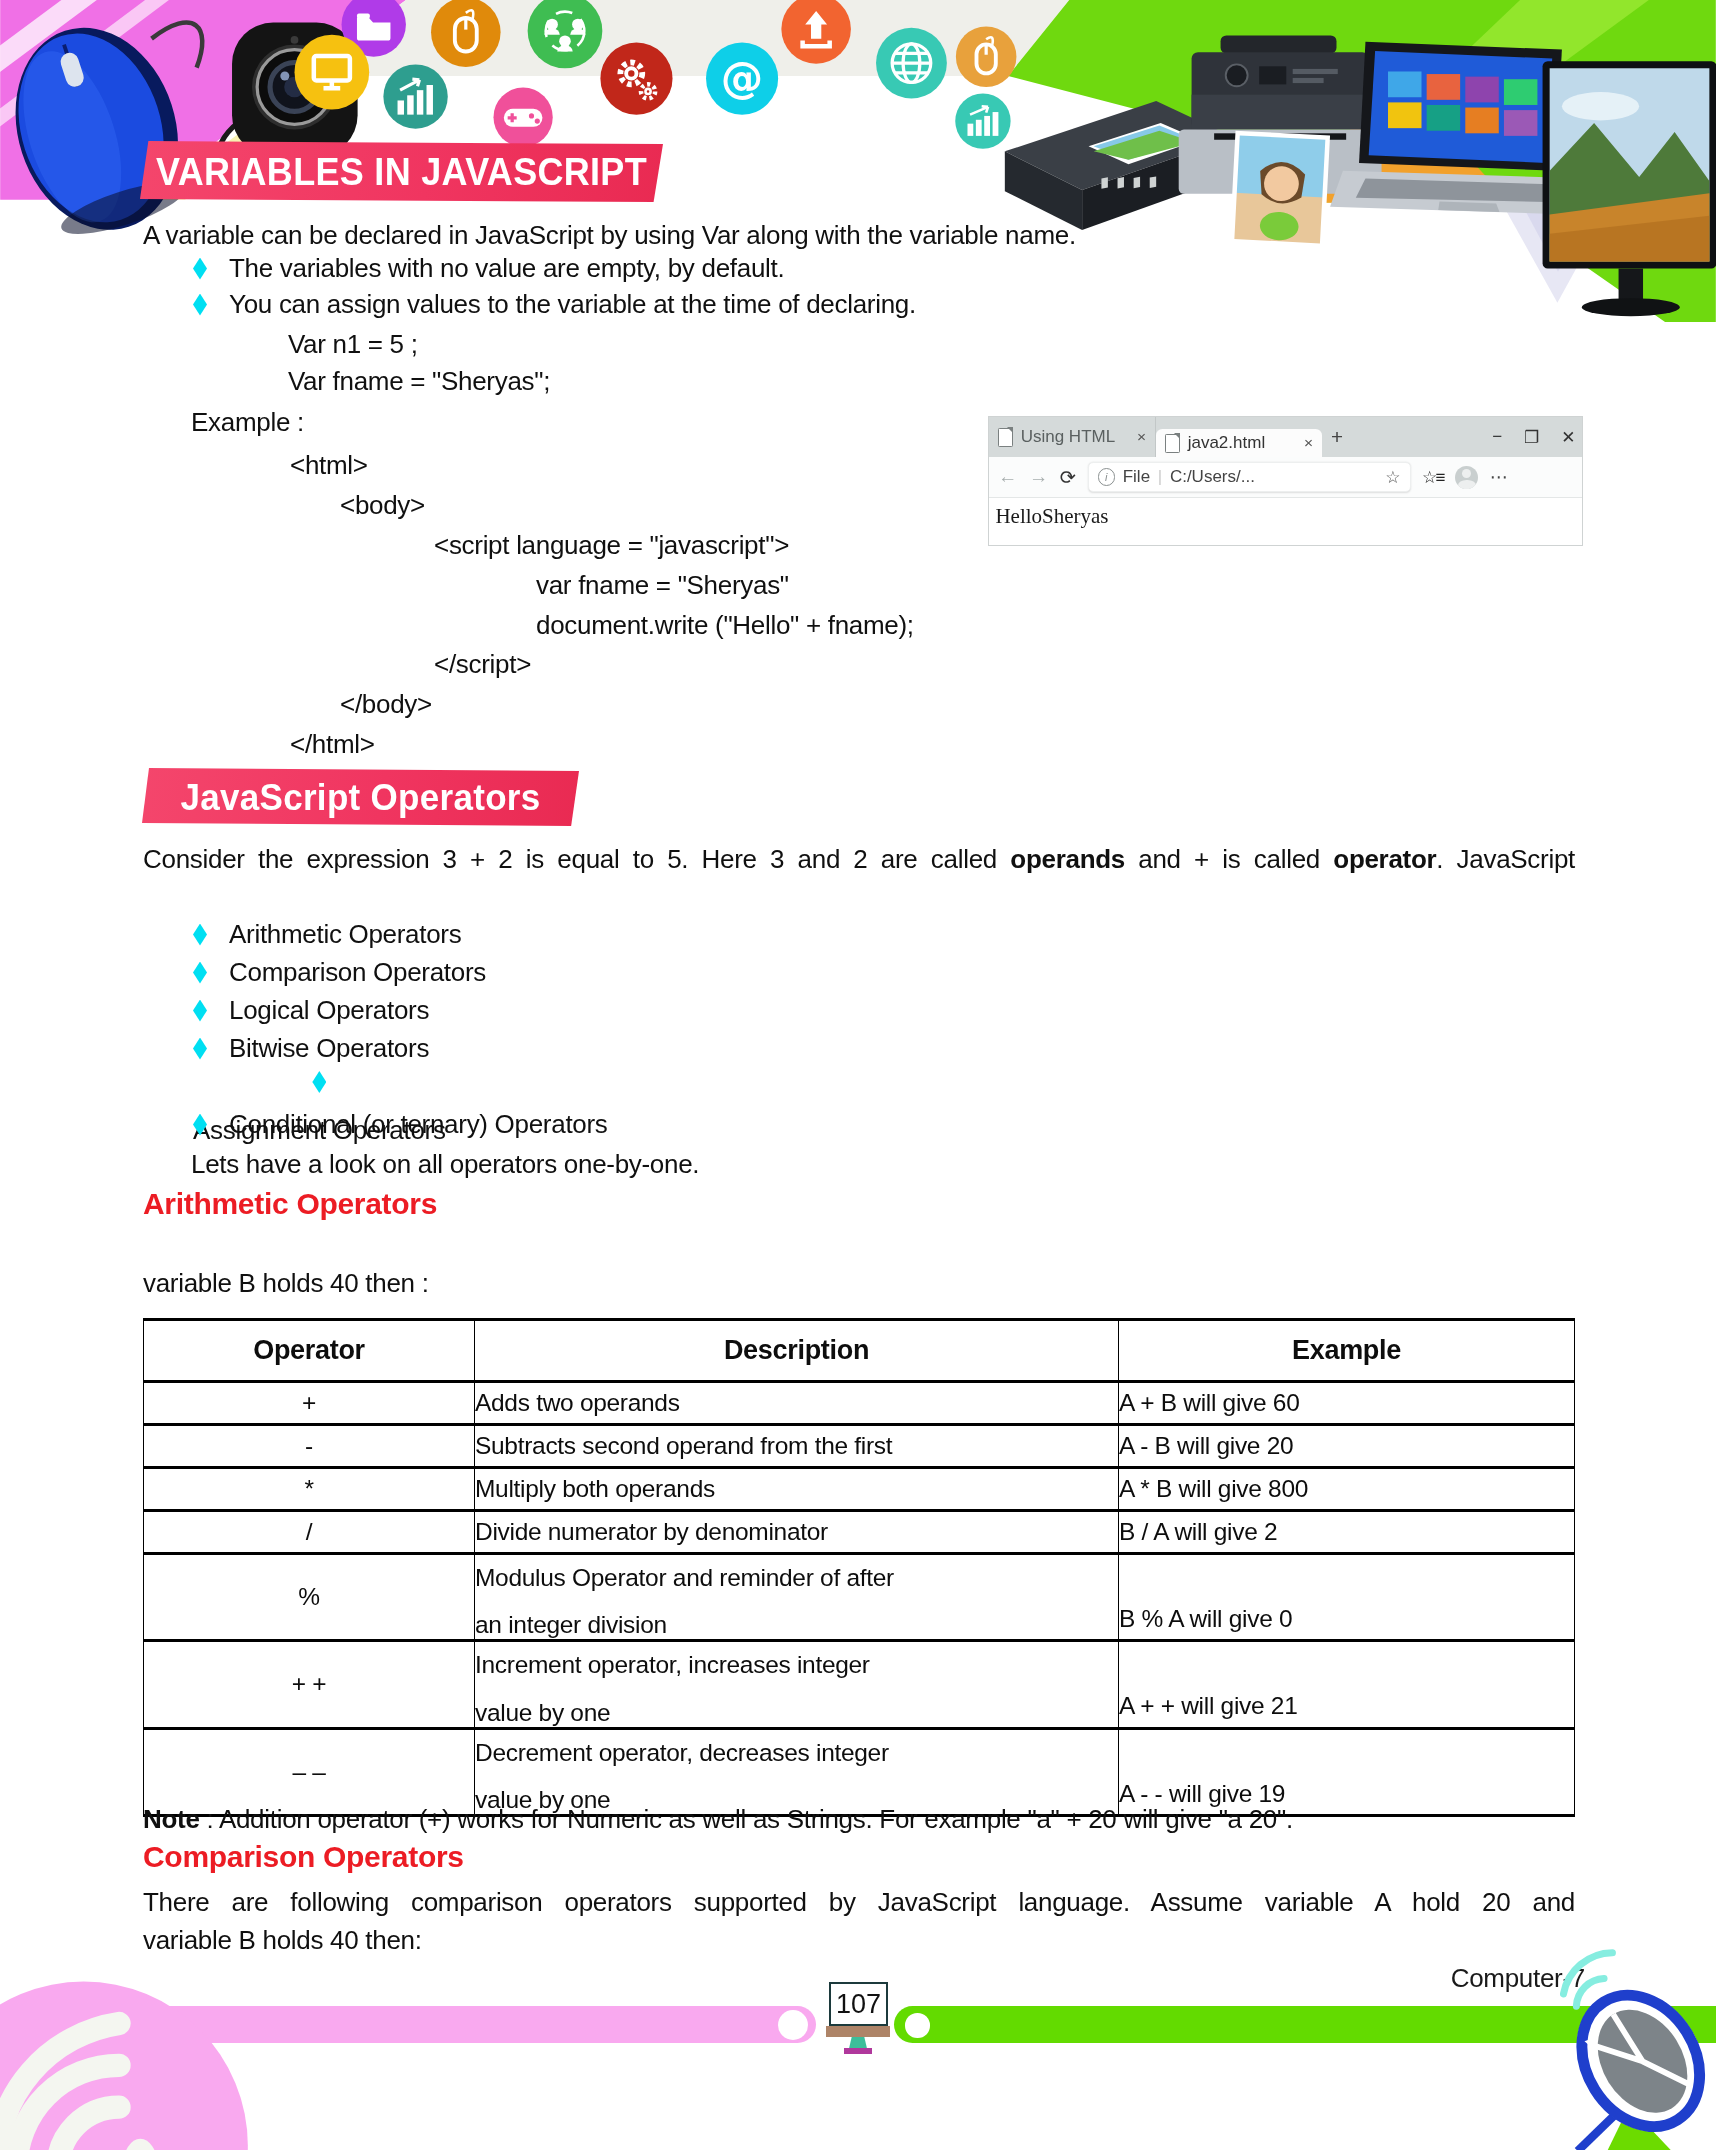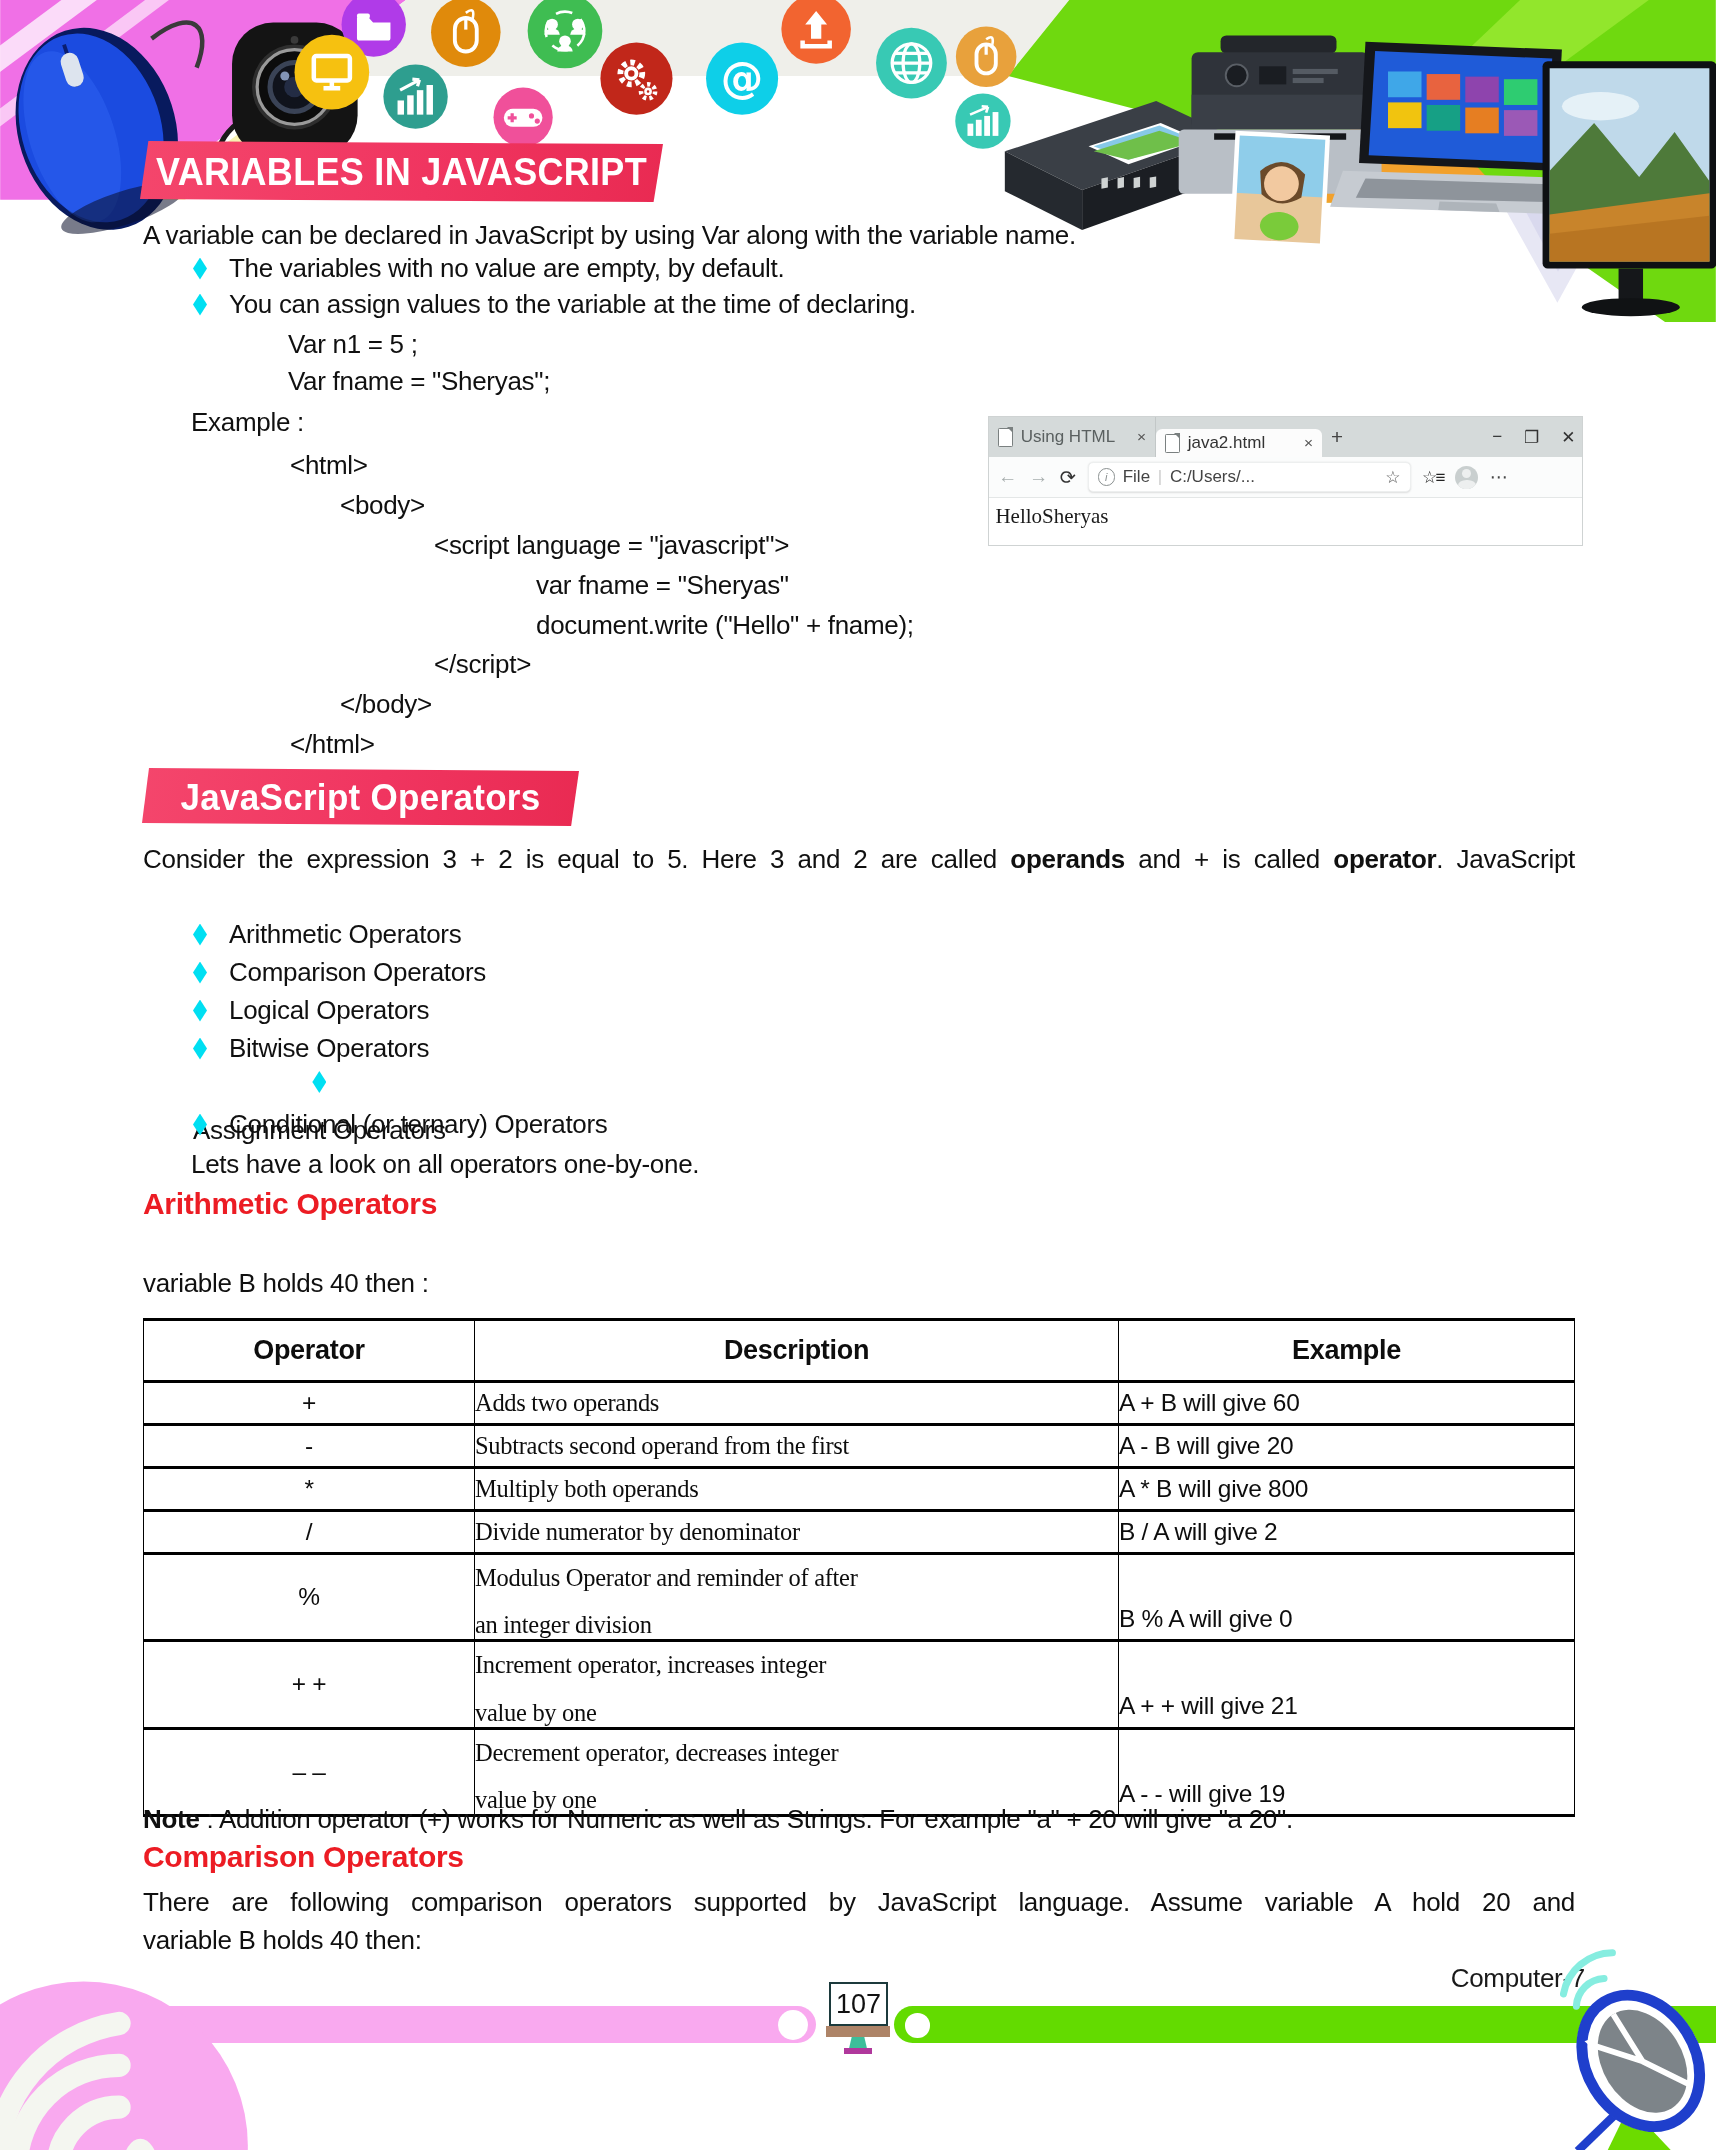--- a/index.html
+++ b/index.html
@@ -62,21 +62,21 @@
   .dots { color:#444; font-size:18px; }
   .bcontent { padding:6.4px 6.4px; font-family:"Liberation Serif", serif; font-size:21px; color:#1a1a1a; }
 
   
   table.ops { position:absolute; left:143px; top:1318px; width:1432px; border-collapse:collapse;
               table-layout:fixed; font-size:24.5px; letter-spacing:-0.3px; color:#0d0d0d; }
   table.ops th, table.ops td { border-left:1.9px solid #000; border-right:1.9px solid #000;
               border-top:3.2px solid #000; border-bottom:3.2px solid #000; padding:0; }
   table.ops th { font-size:27px; font-weight:bold; text-align:center; height:59px; }
   td.opc { text-align:center; }
-  td.desc { padding-left:53px;font-family:Liberation Serif, serif; }
+  td.desc { padding-left:53px; }
   td.exc { padding-left:77px; }
   tr.single td { height:40px; }
   tr.double td { height:77px; vertical-align:top; }
   tr.double td.desc div.l1 { margin-top:9px; }
   tr.double td.desc div.l2 { margin-top:19.3px; }
   tr.double td.exc { vertical-align:bottom; }
   tr.double td.exc div { margin-bottom:6.4px; }
   tr.double td.opc { vertical-align:middle; }
 
   

